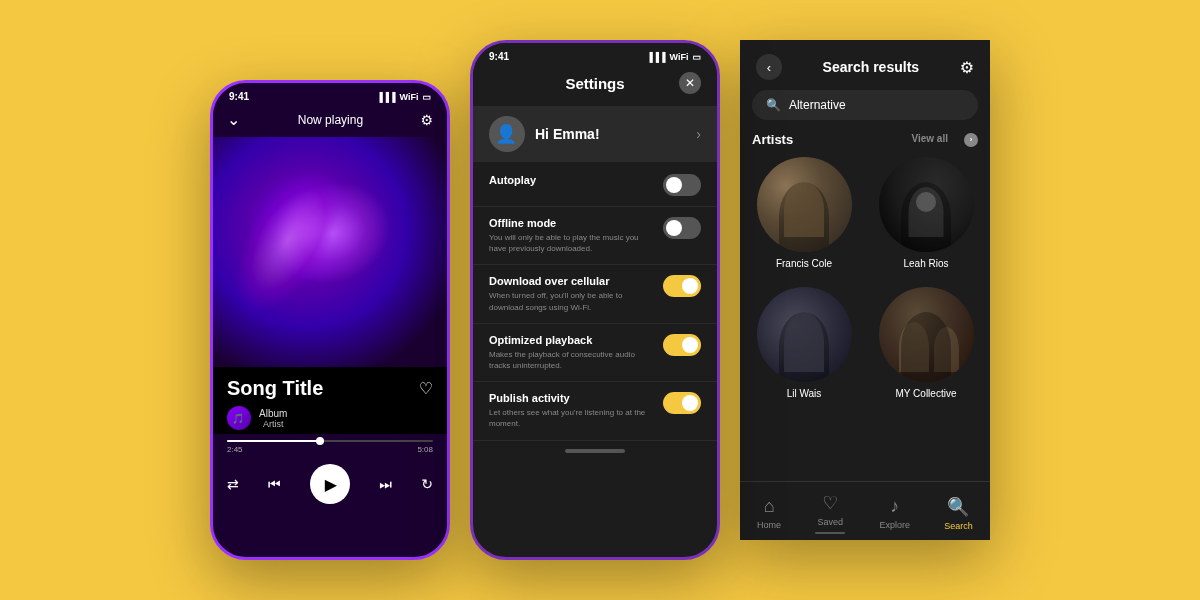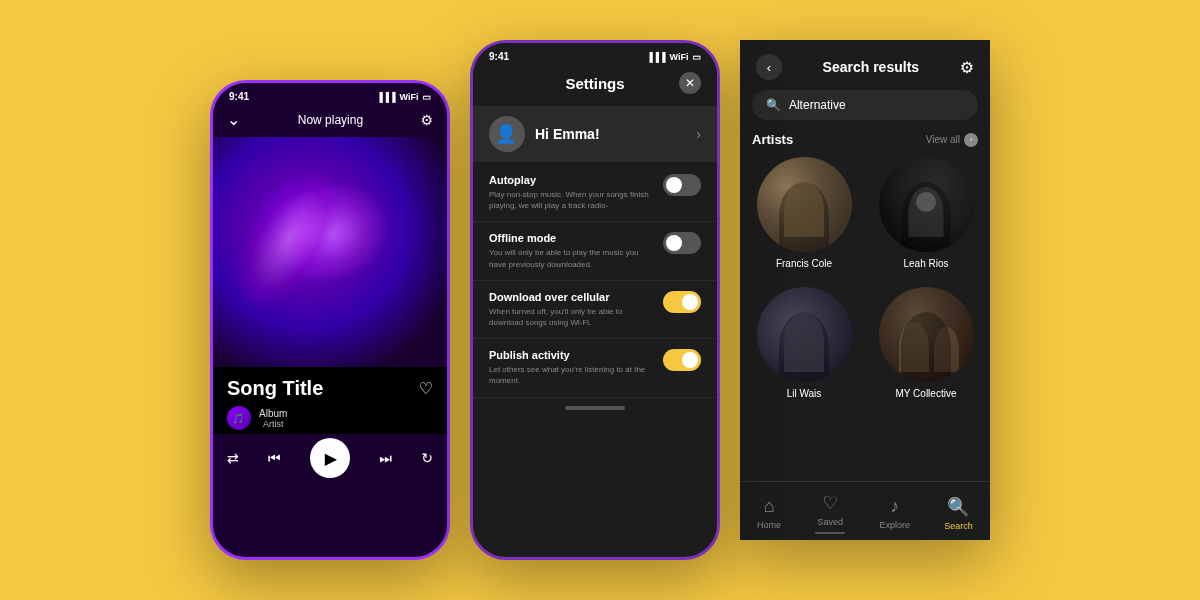--- a/index.html
+++ b/index.html
@@ -452,25 +452,25 @@
 
     .artists-label {
       color: #fff;
       font-size: 13px;
       font-weight: 700;
       text-align: right;
     }
 
     .view-all-btn {
       display: flex;
-      align-items: center;
-      gap: 4px;
+      gap: 16px;
       color: #888;
       font-size: 10px;
       cursor: pointer;
+      font-weight: bold;
     }
 
     .artists-grid {
       display: grid;
       grid-template-columns: 1fr 1fr;
       gap: 18px;
     }
 
     .artist-card {
       display: flex;
@@ -593,20 +593,31 @@
         <span class="heart-icon">♡</span>
       </div>
       <div class="artist-row">
         <div class="artist-avatar">🎵</div>
         <div class="artist-info">
           <div class="album-name">Album</div>
           <div class="artist-name">Artist</div>
         </div>
       </div>
     </div>
+    <div class="progress-area">
+      <div class="progress-bar-track">
+        <div class="progress-bar-fill">
+          <div class="progress-thumb"></div>
+        </div>
+      </div>
+      <div class="time-row">
+        <span>2:45</span>
+        <span>5:08</span>
+      </div>
+    </div>
     <div class="controls-row">
       <span class="ctrl-icon">⇄</span>
       <span class="ctrl-icon">⏮</span>
       <div class="play-btn">
         <span class="play-btn-icon">▶</span>
       </div>
       <span class="ctrl-icon">⏭</span>
       <span class="ctrl-icon">↻</span>
     </div>
   </div>
@@ -629,21 +640,20 @@
       <div class="user-left">
         <div class="user-avatar">👤</div>
         <span class="user-greeting">Hi Emma!</span>
       </div>
       <span class="chevron-right">›</span>
     </div>
 
     <div class="settings-item">
       <div class="settings-item-text">
         <div class="settings-item-title">Autoplay</div>
-        <div class="settings-item-desc">Play non-stop music. When your songs finish playing, we will play a track radio-</div>
       </div>
       <div class="toggle off">
         <div class="toggle-thumb"></div>
       </div>
     </div>
 
     <div class="settings-item">
       <div class="settings-item-text">
         <div class="settings-item-title">Offline mode</div>
         <div class="settings-item-desc">You will only be able to play the music you have previously downloaded.</div>
@@ -656,20 +666,29 @@
     <div class="settings-item">
       <div class="settings-item-text">
         <div class="settings-item-title">Download over cellular</div>
         <div class="settings-item-desc">When turned off, you'll only be able to download songs using Wi-Fi.</div>
       </div>
       <div class="toggle on">
         <div class="toggle-thumb"></div>
       </div>
     </div>
 
+    <div class="settings-item">
+      <div class="settings-item-text">
+        <div class="settings-item-title">Optimized playback</div>
+        <div class="settings-item-desc">Makes the playback of consecutive audio tracks uninterrupted.</div>
+      </div>
+      <div class="toggle on">
+        <div class="toggle-thumb"></div>
+      </div>
+    </div>
 
     <div class="settings-item">
       <div class="settings-item-text">
         <div class="settings-item-title">Publish activity</div>
         <div class="settings-item-desc">Let others see what you're listening to at the moment.</div>
       </div>
       <div class="toggle on">
         <div class="toggle-thumb"></div>
       </div>
     </div>

